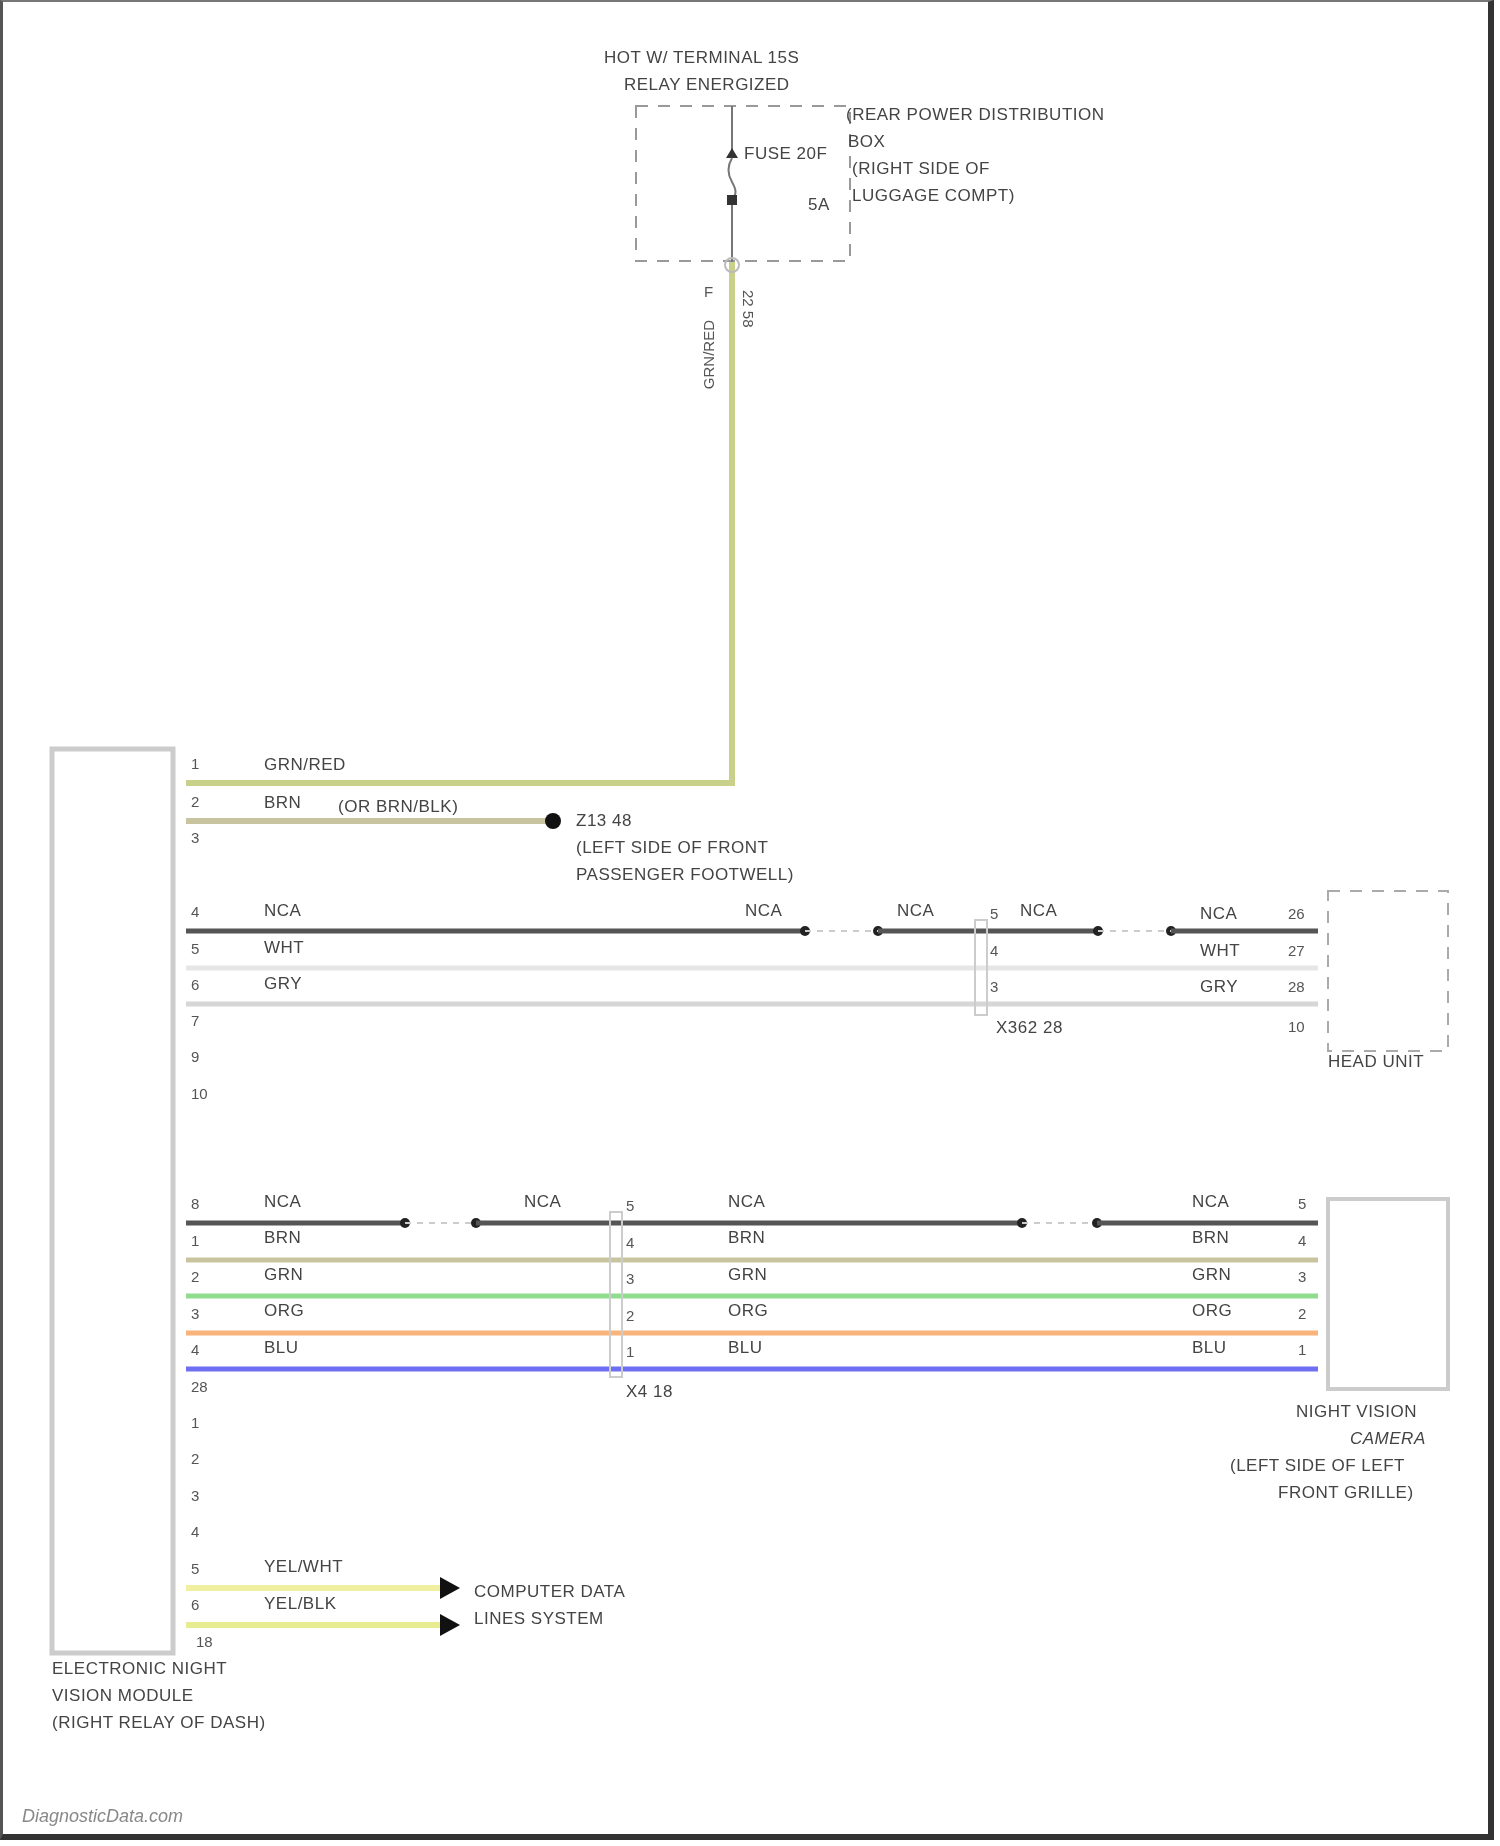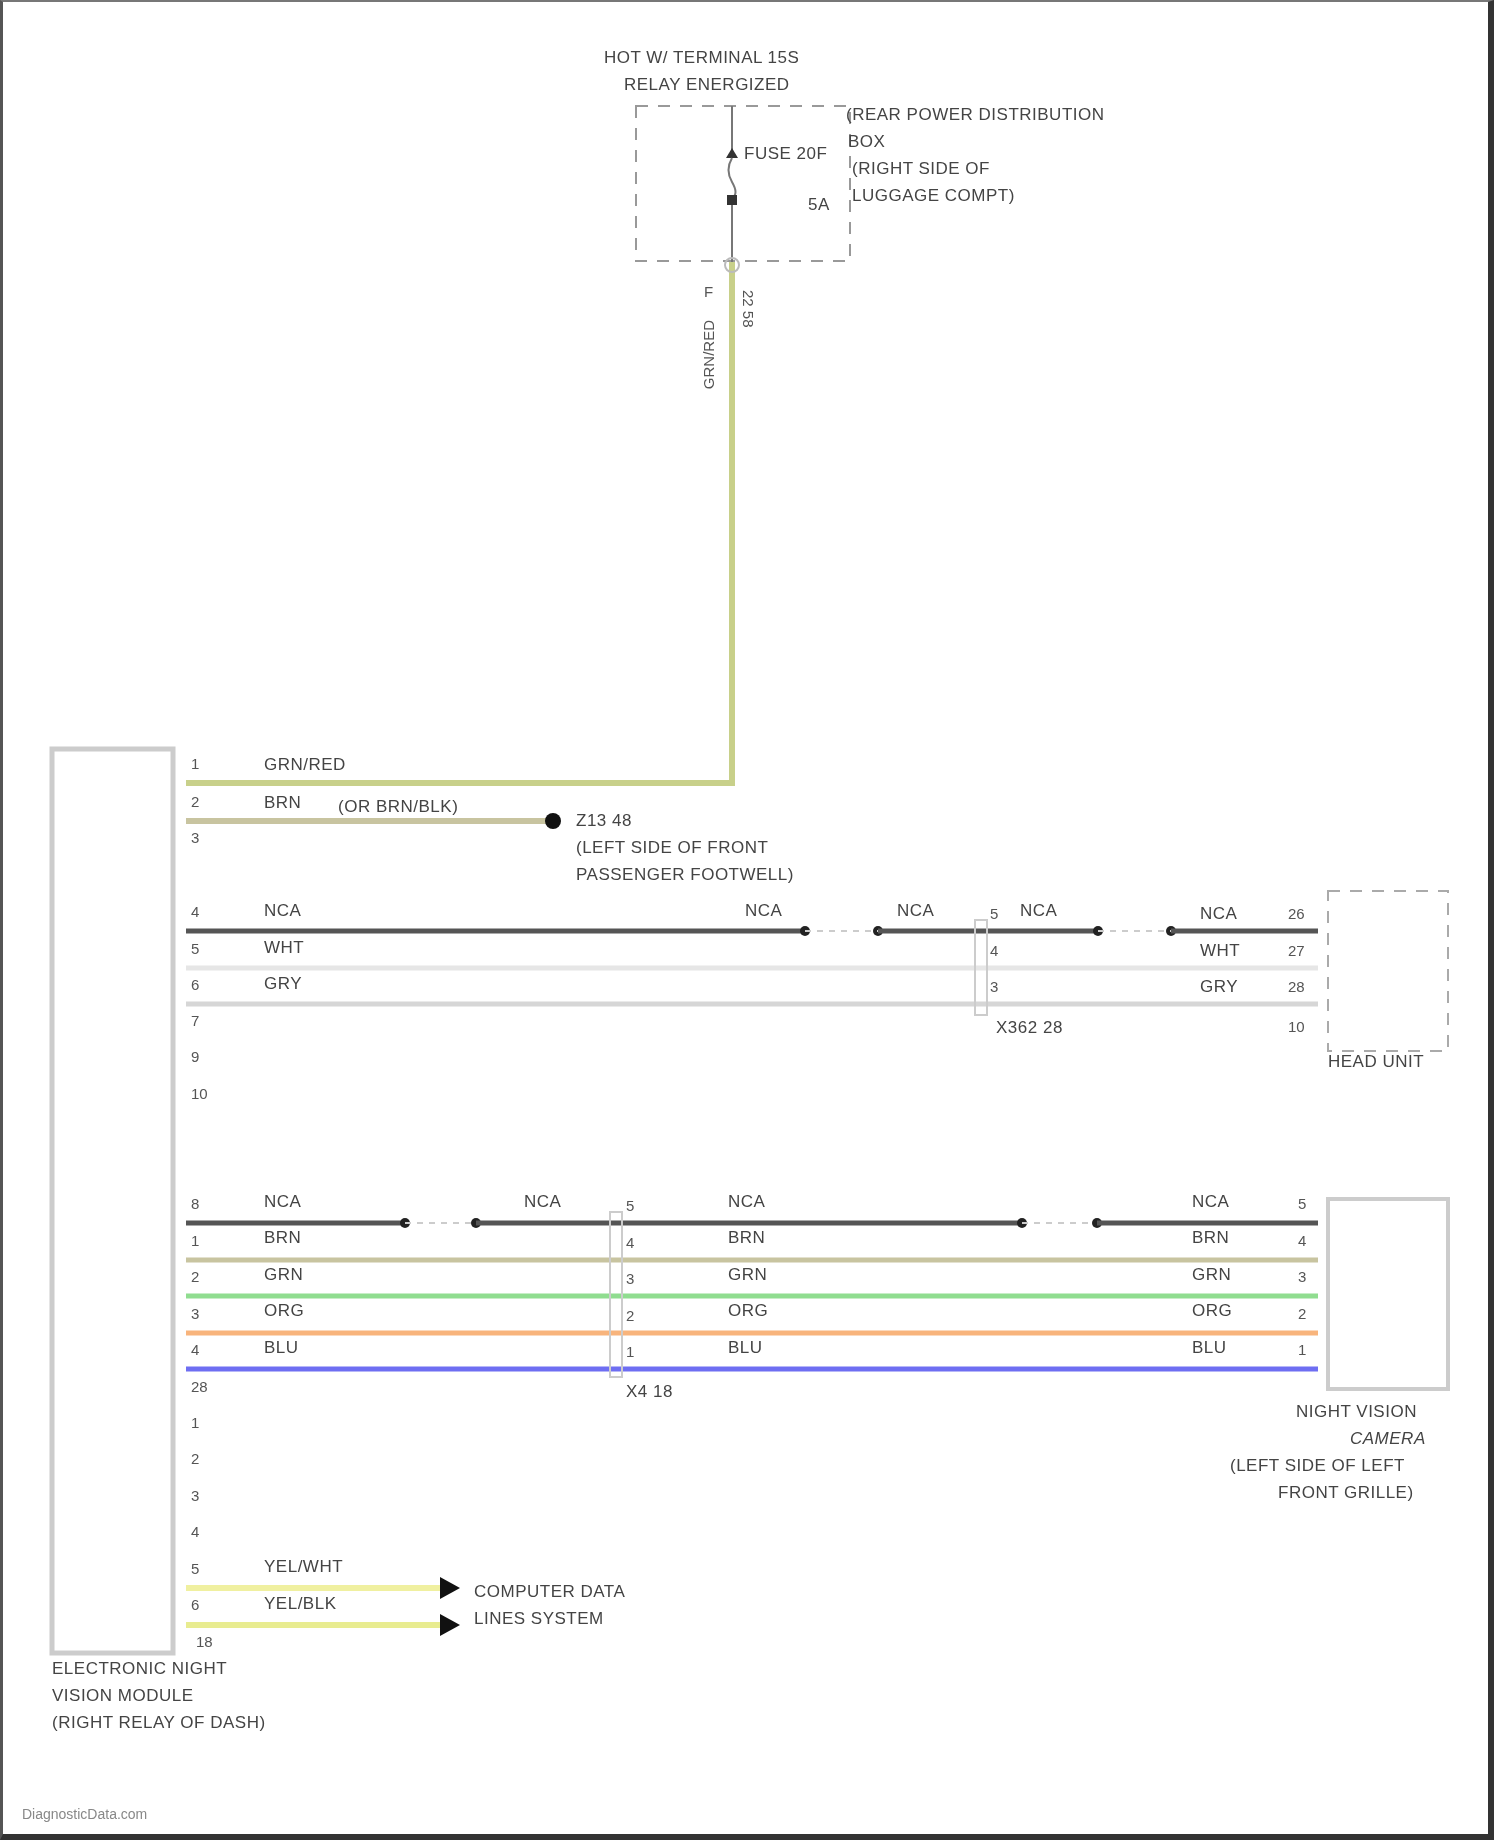--- a/index.html
+++ b/index.html
@@ -1,21 +1,21 @@
 <!DOCTYPE html>
 <html><head>
 <meta charset="utf-8">
 <style>
   html,body{margin:0;padding:0;background:#ffffff;}
   body{width:1500px;height:1846px;position:relative;overflow:hidden;font-family:"Liberation Sans",sans-serif;}
   .frame{position:absolute;left:0;top:0;width:1494px;height:1840px;border-right:6px solid #333;border-bottom:6px solid #333;border-left:3px solid #555;border-top:2px solid #777;box-sizing:border-box;}
   svg{position:absolute;left:0;top:0;}
   .lbl{position:absolute;font-size:17px;color:#444;white-space:nowrap;line-height:27px;letter-spacing:0.5px;}
   .pin{position:absolute;font-size:15px;color:#555;white-space:nowrap;}
-  .wm{position:absolute;left:22px;top:1806px;font-size:14px;color:#888;}
+  .wm{position:absolute;left:22px;top:1806px;font-size:18px;color:#888;font-style:italic;}
 </style>
 </head>
 <body>
 
 <div class="frame"></div>
 
 <svg width="1500" height="1846">
 
   <rect x="636" y="106" width="214" height="155" fill="none" stroke="#999" stroke-width="2" stroke-dasharray="12,10"></rect>
   <line x1="732" y1="106" x2="732" y2="150" stroke="#777" stroke-width="2"></line>

